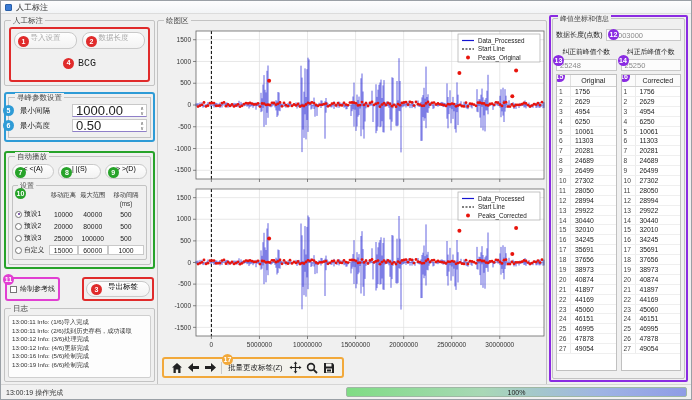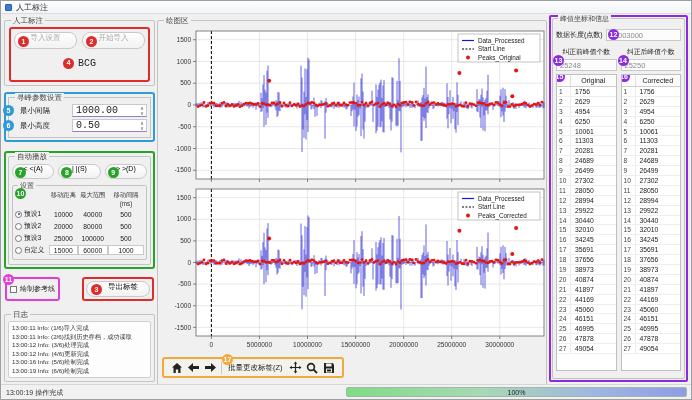--- a/index.html
+++ b/index.html
@@ -35,21 +35,21 @@
   .badge.green{background:var(--ann-green);} .badge.magenta{background:var(--ann-magenta);}
   .badge.purple{background:var(--ann-purple);} .badge.orange{background:var(--ann-orange);}
   
   .btn{background:linear-gradient(#fefefe,#f2f2f2);border:1px solid #c9c9c9;border-radius:8px;font-size:7.5px;display:flex;align-items:flex-start;justify-content:center;position:relative;cursor:default;}
   .btn.disabled{color:#a8a8a8;}
   .field{background:#fff;border:1px solid #c9c9c9;display:flex;align-items:center;padding:0 3px;font-size:7.5px;height:13px;}
   .field.gray{color:#8a8a8a;background:#fcfcfc;}
   .spinrow{display:flex;align-items:center;gap:10px;margin:2px 0;position:relative;padding-left:8px;}
   .spinrow .lab{width:42px;}
   .spinbox{flex:1;display:flex;align-items:center;border:1px solid #c9c9c9;border-bottom:1px solid #8f7fc9;background:#fff;height:13px;}
-  .spinbox .val{flex:1;padding-left:3px;font-size:10px;font-family:Liberation Mono, monospace;}
+  .spinbox .val{flex:1;padding-left:3px;font-size:13px;}
   .spin{display:flex;flex-direction:column;font-size:5px;line-height:4.5px;color:#555;padding-right:2px;align-items:center;}
   
   .play-row{display:flex;gap:4px;margin:2px 0 4px 0;}
   .play-row .btn{flex:1;height:15px;font-size:7px;}
   .subgroup{border:1px solid var(--bd);border-radius:2px;position:relative;margin-top:6px;padding:5px 2px 3px 2px;}
   .subgroup>.gtitle{position:absolute;top:-5px;left:5px;background:var(--bg);padding:0 2px;font-size:7px;color:#444;line-height:9px;}
   .preset-head{display:flex;font-size:6.3px;color:#333;margin-bottom:1px;}
   .preset-head span{text-align:center;}
   .ph0{width:36px;} .ph1{width:30px;} .ph2{width:32px;} .ph3{width:38px;}
   .preset-row{display:flex;align-items:center;font-size:6.8px;height:12px;}
@@ -114,21 +114,21 @@
       <div class="group" style="padding:6px 4px 3px 4px;">
         <span class="gtitle">人工标注</span>
         <div class="ann ann-red-box" style="padding:3px;">
           <div style="display:flex;gap:5px;">
             <button class="btn disabled" style="flex:1;height:17px;">
               <span class="badge red" style="left:3px;top:3px;">1</span>
               <span>导入设置</span>
             </button>
             <button class="btn disabled" style="flex:1;height:17px;">
               <span class="badge red" style="left:3px;top:3px;">2</span>
-              <span>开始导入</span>
+              <span>数据长度</span>
             </button>
           </div>
           <div style="display:flex;align-items:center;justify-content:center;gap:4px;height:28px;position:relative;font-family:Liberation Mono, monospace;">
             <span class="badge red" style="position:static;">4</span>
             <span style="font-size:10px;">BCG</span>
           </div>
         </div>
       </div>
 
       <div class="ann ann-blue-box" style="margin-top:6px;">
@@ -234,21 +234,21 @@
           <span style="font-size:7px;">绘制参考线</span>
         </div>
         <div class="ann ann-red-box export-wrap">
           <button class="btn">
             <span class="badge red" style="left:4px;top:2px;">3</span>
             <span style="margin-left:10px;">导出标签</span>
           </button>
         </div>
       </div>
 
-      <div class="group" style="flex:1;margin-top:13px;padding:6px 3px 3px 3px;display:flex;">
+      <div class="group" style="flex:1;margin-top:7px;padding:6px 3px 3px 3px;display:flex;">
         <span class="gtitle">日志</span>
         <div class="logbox" style="flex:1;">
             <div class="log-line">13:00:11 Info: (1/6)导入完成</div>
             <div class="log-line">13:00:11 Info: (2/6)找到历史存档，成功读取</div>
             <div class="log-line">13:00:12 Info: (3/6)处理完成</div>
             <div class="log-line">13:00:12 Info: (4/6)更新完成</div>
             <div class="log-line">13:00:16 Info: (5/6)绘制完成</div>
             <div class="log-line">13:00:19 Info: (6/6)绘制完成</div>
           </div>
       </div>

